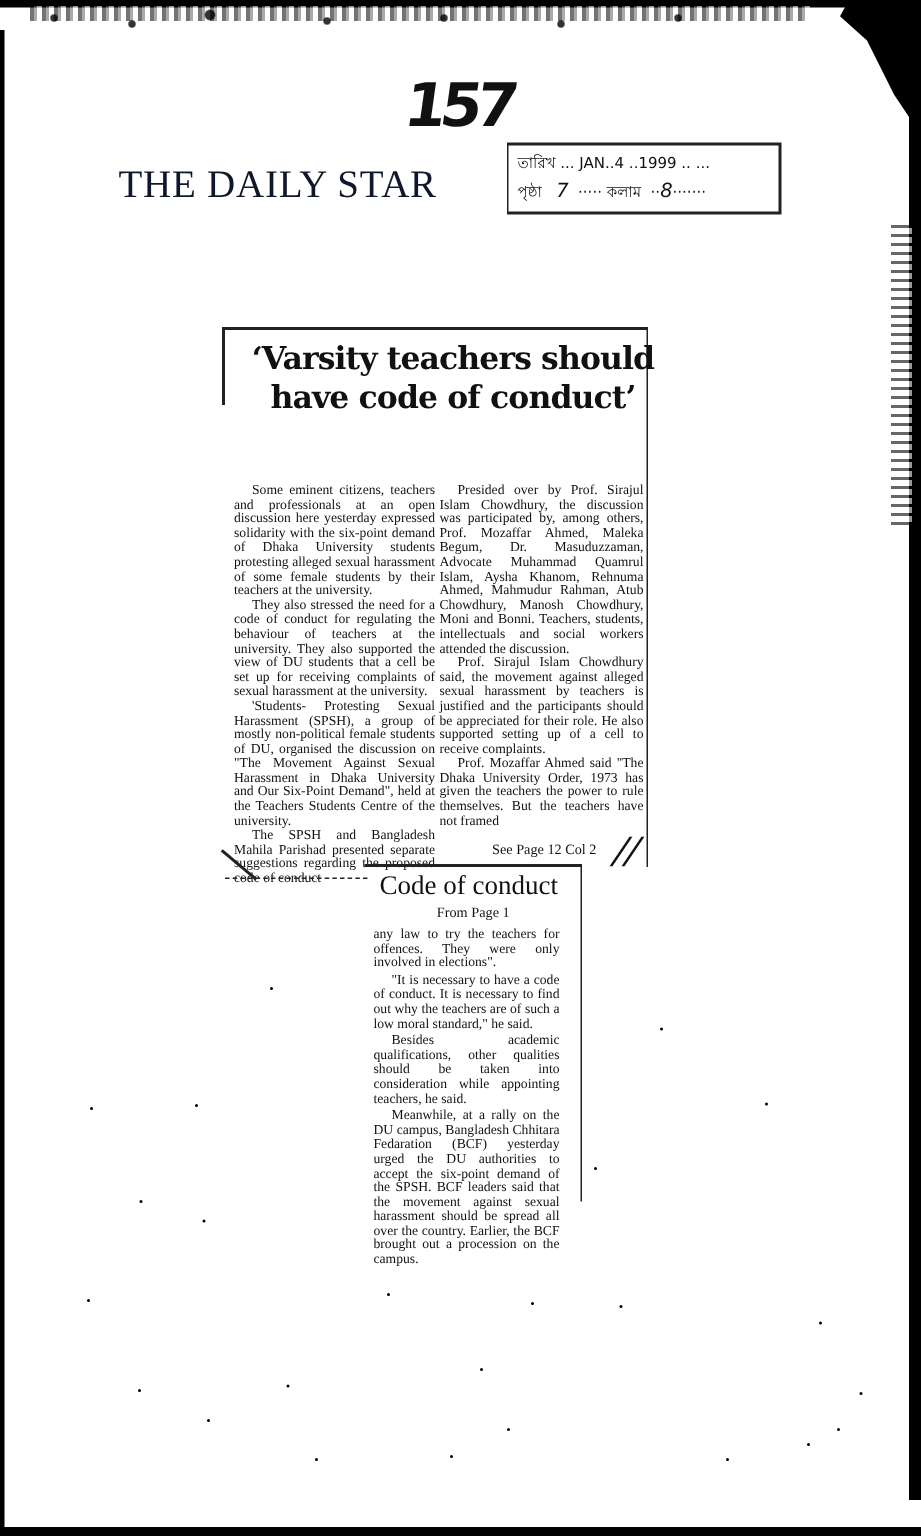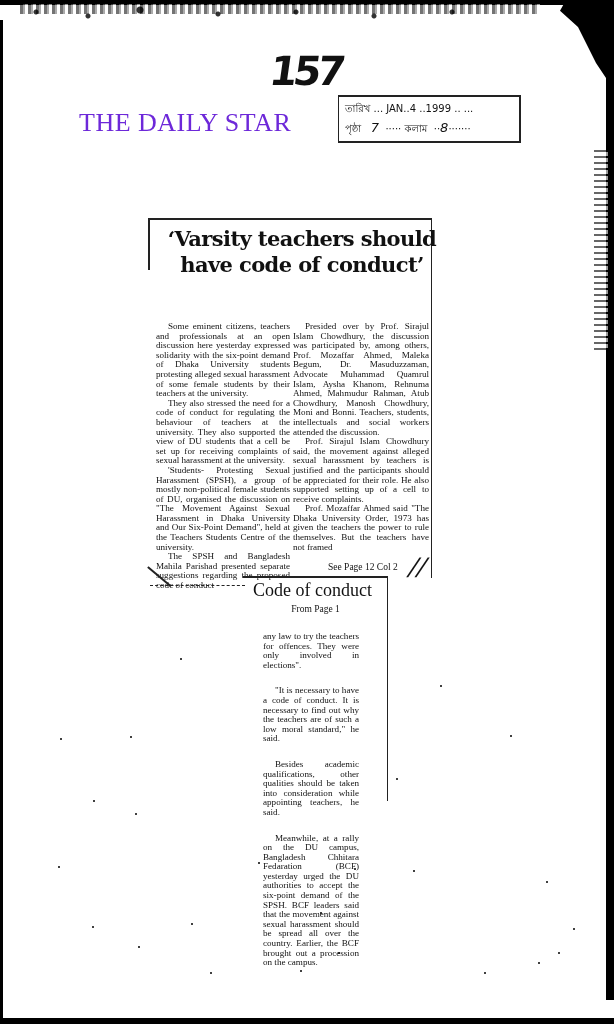--- a/index.html
+++ b/index.html
@@ -49,21 +49,21 @@
   .bottom-edge {
     position: absolute; left: 0; bottom: 0; width: 614px; height: 6px; background: #000;
   }
 
   .handwritten-number {
     position: absolute; left: 270px; top: 48px; font-family: "DejaVu Sans", sans-serif;
     font-size: 40px; font-weight: bold; transform: skewX(-8deg); letter-spacing: -4px;
   }
   .masthead {
     position: absolute; left: 79px; top: 108px; font-family: "Liberation Serif", serif;
-    font-size: 26px; letter-spacing: 0.5px; color: #6d28d9;
+    font-size: 26px; letter-spacing: 0.5px; color: #0f172a;
   }
   .stamp {
     position: absolute; left: 338px; top: 95px; width: 180px; height: 44px;
     border: 2px solid #222; border-left-width: 1.5px;
     font-family: "DejaVu Sans", sans-serif; font-size: 10px; color: #111;
   }
   .stamp-row { position: absolute; left: 6px; white-space: nowrap; }
   .stamp-row.r1 { top: 4px; }
   .stamp-row.r2 { top: 23px; }
 
@@ -122,21 +122,21 @@
   }
   .cont-from {
     position: absolute; left: 0; top: 28px; width: 145px; text-align: center;
     font-family: "Liberation Serif", serif; font-size: 9.5px;
   }
   .cont-body {
     position: absolute; left: 4px; top: 40px; width: 128px;
     font-family: "Liberation Serif", serif; font-size: 9.1px; line-height: 9.6px;
     text-align: justify;
   }
-  .cont-body p { margin: 16px; text-indent: 12px; }
+  .cont-body p { margin: 2px; text-indent: 12px; }
   .cont-body p.noindent { text-indent: 0; }
 
   .speck { position: absolute; width: 2px; height: 2px; background: #000; border-radius: 50%; }
 </style>
 </head>
 <body>
 
 <div class="frame-top"></div>
 <div class="top-dark-band"></div>
 <div class="top-noise"></div>

